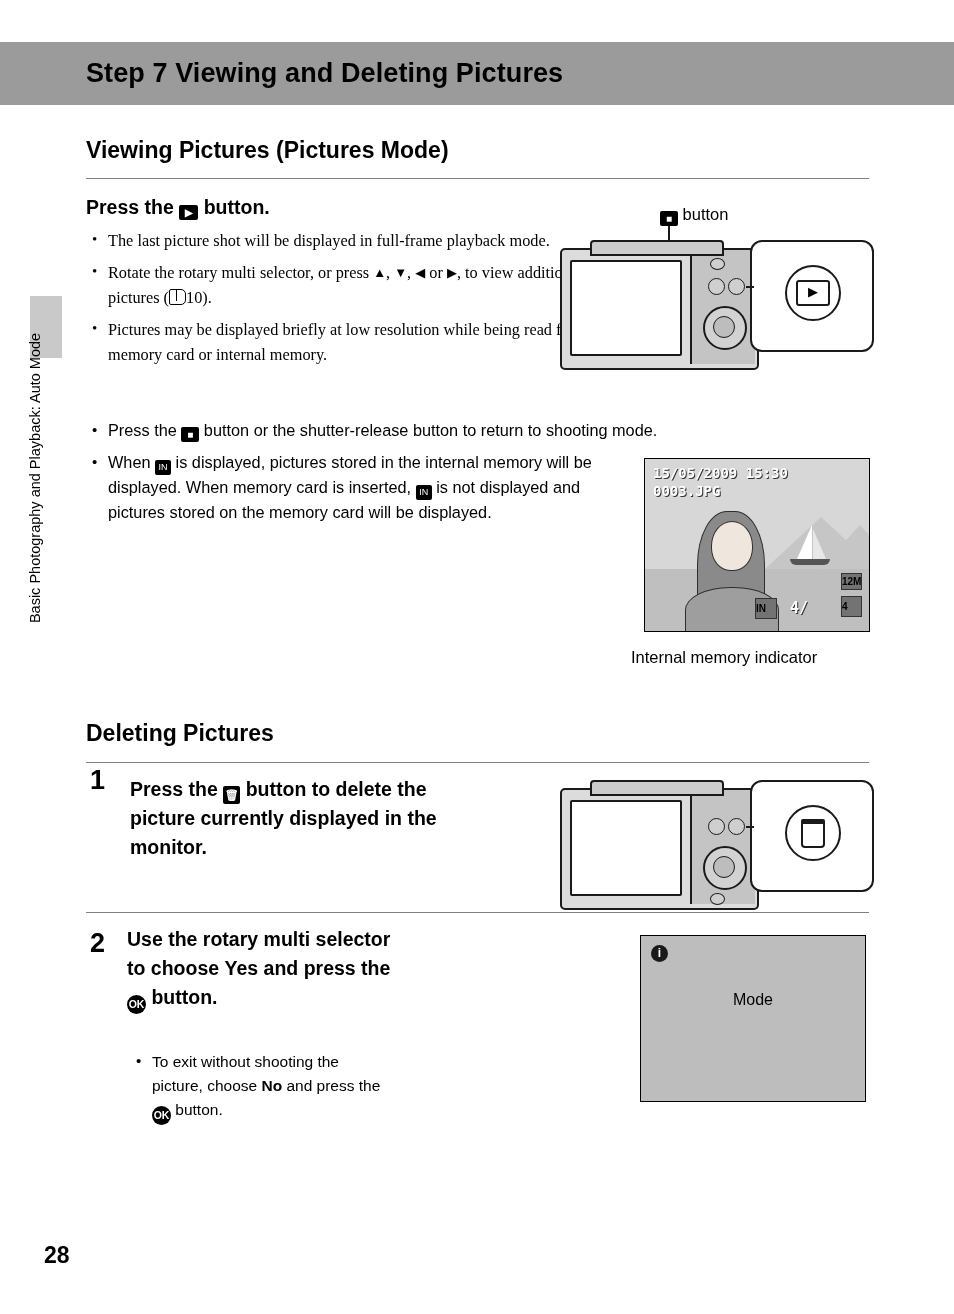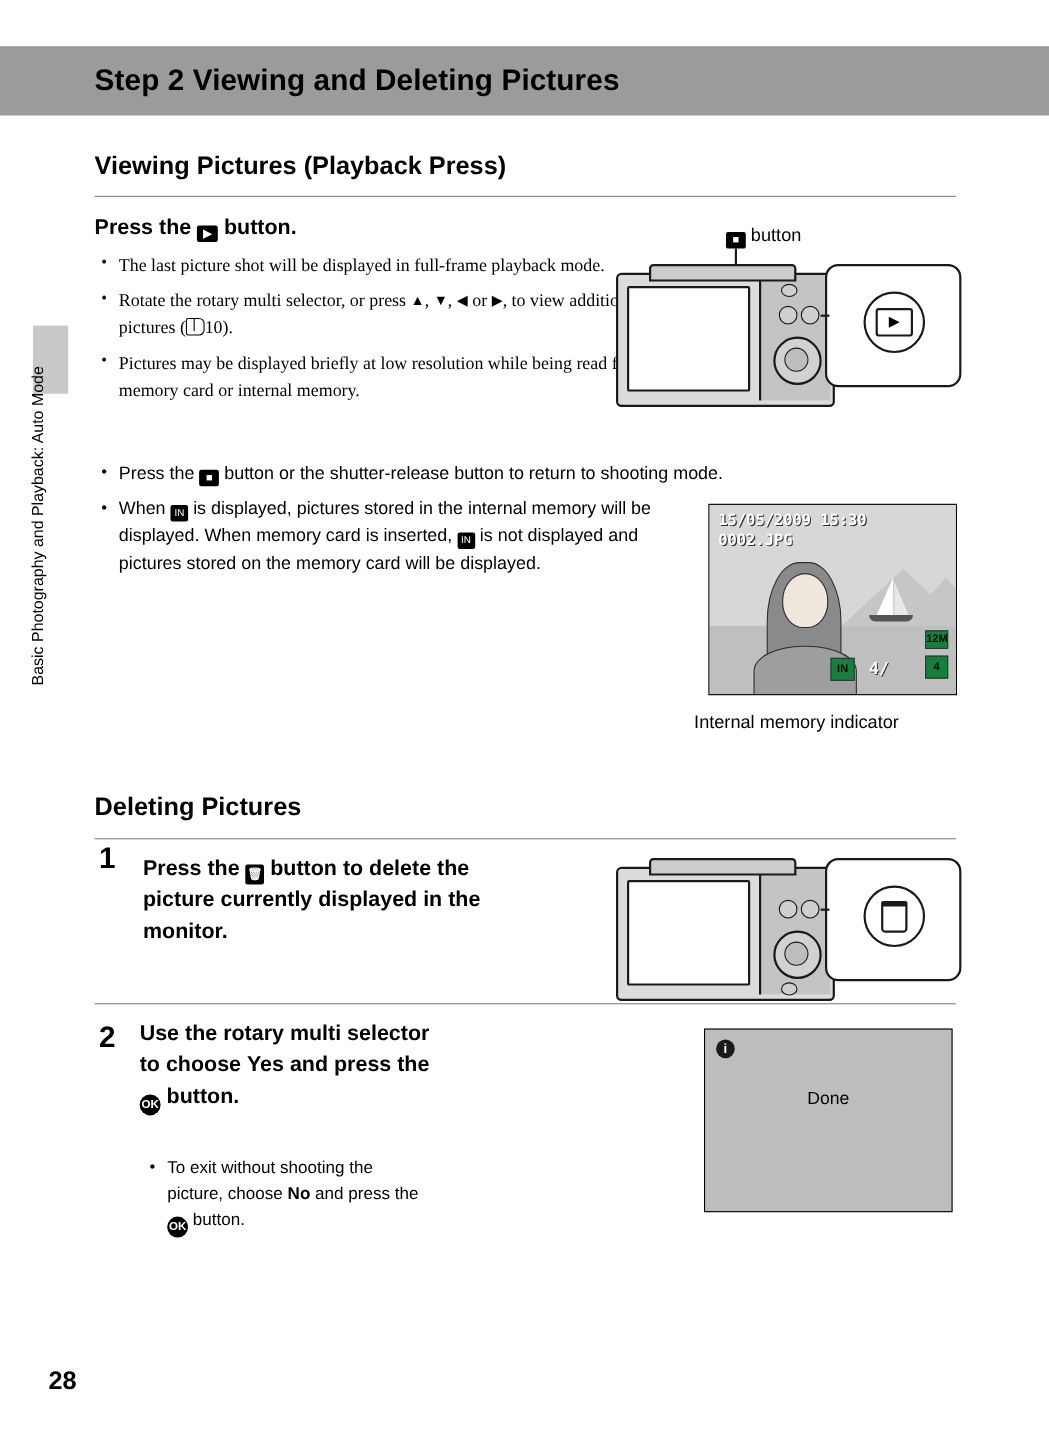--- a/index.html
+++ b/index.html
@@ -271,25 +271,25 @@
   }
   .osd-text {
     position: absolute;
     color: #fff;
     font-family: "DejaVu Sans Mono", monospace;
     font-weight: bold;
     text-shadow: 1px 1px 0 #333;
   }
   .badge {
     position: absolute;
-    background: #15803d;
+    background: #737373;
     border: 1.5px solid #333;
     color: #000;
     font-size: 10px;
-    text-align: center;
+    text-align: left;
     font-weight: bold;
   }
 
   
   .stepnum {
     position: absolute;
     font-size: 27px;
     font-weight: bold;
   }
   .steptxt {
@@ -359,26 +359,26 @@
     font-weight: bold;
   }
 </style>
 </head>
 <body>
 
 <div class="page">
 
   <div class="header-rule"></div>
   <div class="header-band"></div>
-  <div class="header-title">Step 2 Viewing and Deleting Pictures</div>
+  <div class="header-title">Step 7 Viewing and Deleting Pictures</div>
 
   <div class="side-tab"></div>
   <div class="side-label">Basic Photography and Playback: Auto Mode</div>
 
-  <div class="sec-head" style="left:86px; top:137px;">Viewing Pictures (Playback Press)</div>
+  <div class="sec-head" style="left:86px; top:137px;">Viewing Pictures (Pictures Mode)</div>
   <div class="sec-rule" style="left:86px; top:178px; width:783px;"></div>
 
   <div class="lead" style="left:86px; top:196px;">
     <span>Press the</span>
     <span class="gl gl-play">▶</span>
     <span>button.</span>
   </div>
 
   <div class="bullets" style="left:86px; top:228px; width:540px;font-family:Liberation Serif, serif;">
     <div class="bullet">The last picture shot will be displayed in full-frame playback mode.</div>
@@ -424,21 +424,21 @@
     <div class="mountain" style="left:120px; top:58px;"></div>
     <div class="mountain" style="left:175px; top:66px; border-left-width:40px; border-right-width:40px; border-bottom-width:44px;"></div>
     <div class="boat-sail" style="left:152px; top:66px;"></div>
     <div class="boat-sail2" style="left:168px; top:70px;"></div>
     <div class="boat-hull" style="left:145px; top:100px; width:40px;"></div>
     <div class="hair" style="left:52px; top:52px; width:66px; height:120px; border-radius:44% 44% 0 0;"></div>
     <div class="person-head" style="left:66px; top:62px; width:40px; height:48px;"></div>
     <div class="body-shape" style="left:40px; top:128px; width:92px; height:46px;"></div>
 
     <div class="osd-text" style="left:8px; top:6px; font-size:14px;">15/05/2009 15:30</div>
-    <div class="osd-text" style="left:8px; top:24px; font-size:14px;">0002.JPG</div>
+    <div class="osd-text" style="left:8px; top:24px; font-size:14px;">0003.JPG</div>
     <div class="badge" style="right:7px; top:114px; width:19px; height:15px; line-height:15px;">12M</div>
     <div class="badge" style="left:110px; top:139px; width:20px; height:19px; line-height:19px;">IN</div>
     <div class="osd-text" style="left:145px; top:140px; font-size:15px; color:#fff;">4/</div>
     <div class="badge" style="right:7px; top:137px; width:19px; height:19px; line-height:19px;">4</div>
   </div>
   <div class="cap" style="left:631px; top:648px;text-align:right;">Internal memory indicator</div>
 
   <div class="sec-head" style="left:86px; top:720px;">Deleting Pictures</div>
   <div class="sec-rule" style="left:86px; top:762px; width:783px;"></div>
 
@@ -485,17 +485,17 @@
       <b>No</b>
       <span>and press the</span>
       <span class="gl gl-ok">OK</span>
       <span>button.</span>
     </div>
   </div>
 
 
   <div class="dlg" style="left:640px; top:935px; width:224px; height:165px; background:#bdbdbd;">
     <div class="info-icon" style="left:10px; top:9px;">i</div>
-    <div class="done-text" style="top:55px;">Done</div>
+    <div class="done-text" style="top:55px;">Mode</div>
   </div>
 
   <div class="page-num">28</div>
 </div>
 
 </body></html>

